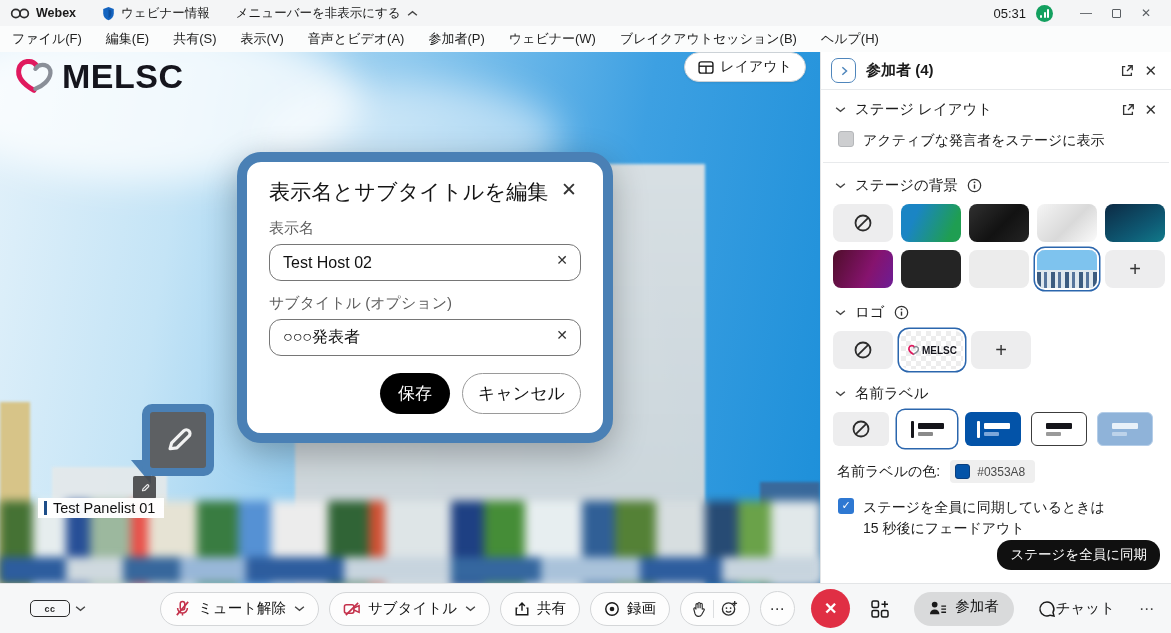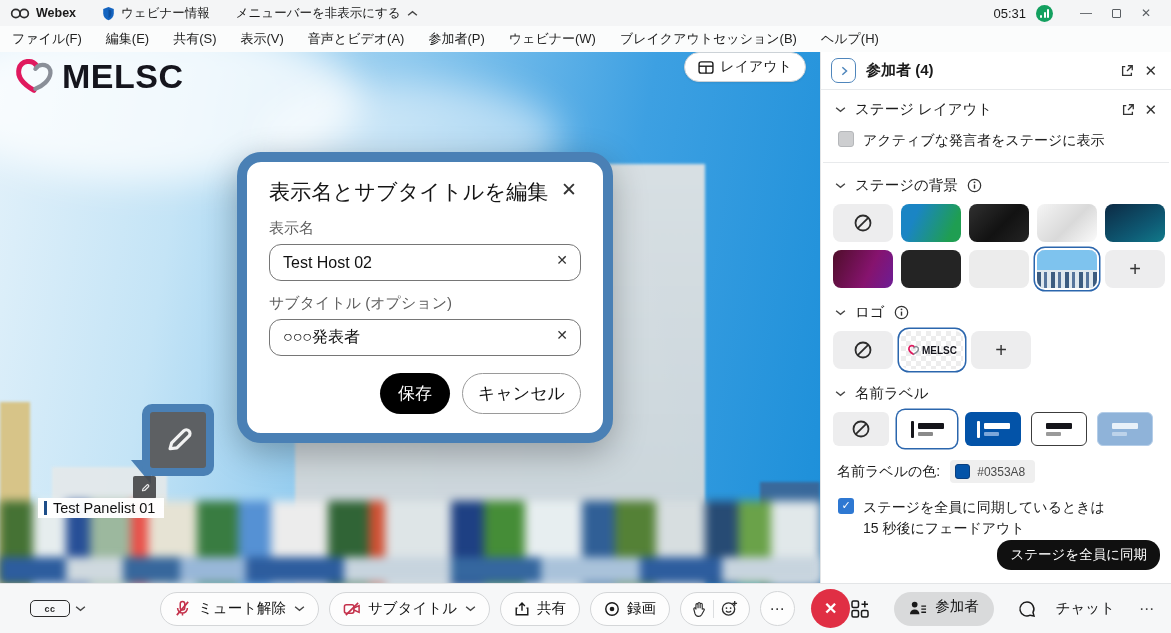--- a/index.html
+++ b/index.html
@@ -121,21 +121,21 @@
   .cc-group { display:flex; align-items:center; gap:5px; margin-left:14px; }
   .cc-box { width:40px; height:17px; border:1.7px solid #2b2b2b; border-radius:5px; display:flex; align-items:center; justify-content:center; font-size:9px; font-weight:700; color:#2b2b2b; letter-spacing:.5px; }
   .ctr-group { display:flex; align-items:center; gap:10px; margin-left:74px; }
   .pill { height:34px; display:flex; align-items:center; gap:7px; background:#fdfdfd; border:1px solid #d4d6d8; border-radius:17px; padding:0 13px; font-size:14.5px; color:#141414; }
   .pill .chev { margin-left:1px; }
   .pill-divider { width:1px; height:18px; background:#dcdee0; }
   .circle-btn { width:35px; height:35px; border-radius:50%; background:#fdfdfd; border:1px solid #d4d6d8; display:flex; align-items:center; justify-content:center; color:#333; font-size:15px; letter-spacing:1px; }
   .leave-btn { width:39px; height:39px; border-radius:50%; background:#e02f44; border:none; display:flex; align-items:center; justify-content:center; color:#fff; font-size:16px; font-weight:600; margin-left:6px; }
   .right-group { margin-left:auto; display:flex; align-items:center; gap:24px; }
   .tab-pill { height:34px; display:flex; align-items:flex-end; gap:8px; background:#d9dadb; border-radius:17px; padding:10px 15px; font-size:14.5px; color:#111; }
-  .tab-plain { display:flex; align-items:center; gap:20px; font-size:14.5px; color:#111; }
+  .tab-plain { display:flex; align-items:center; gap:0; font-size:14.5px; color:#111; }
   .more-dots { color:#444; font-size:15px; letter-spacing:1px; }
 
   svg { display:block; }
 </style>
 </head>
 <body>
 
 <div class="app">
 
   <div class="titlebar">

